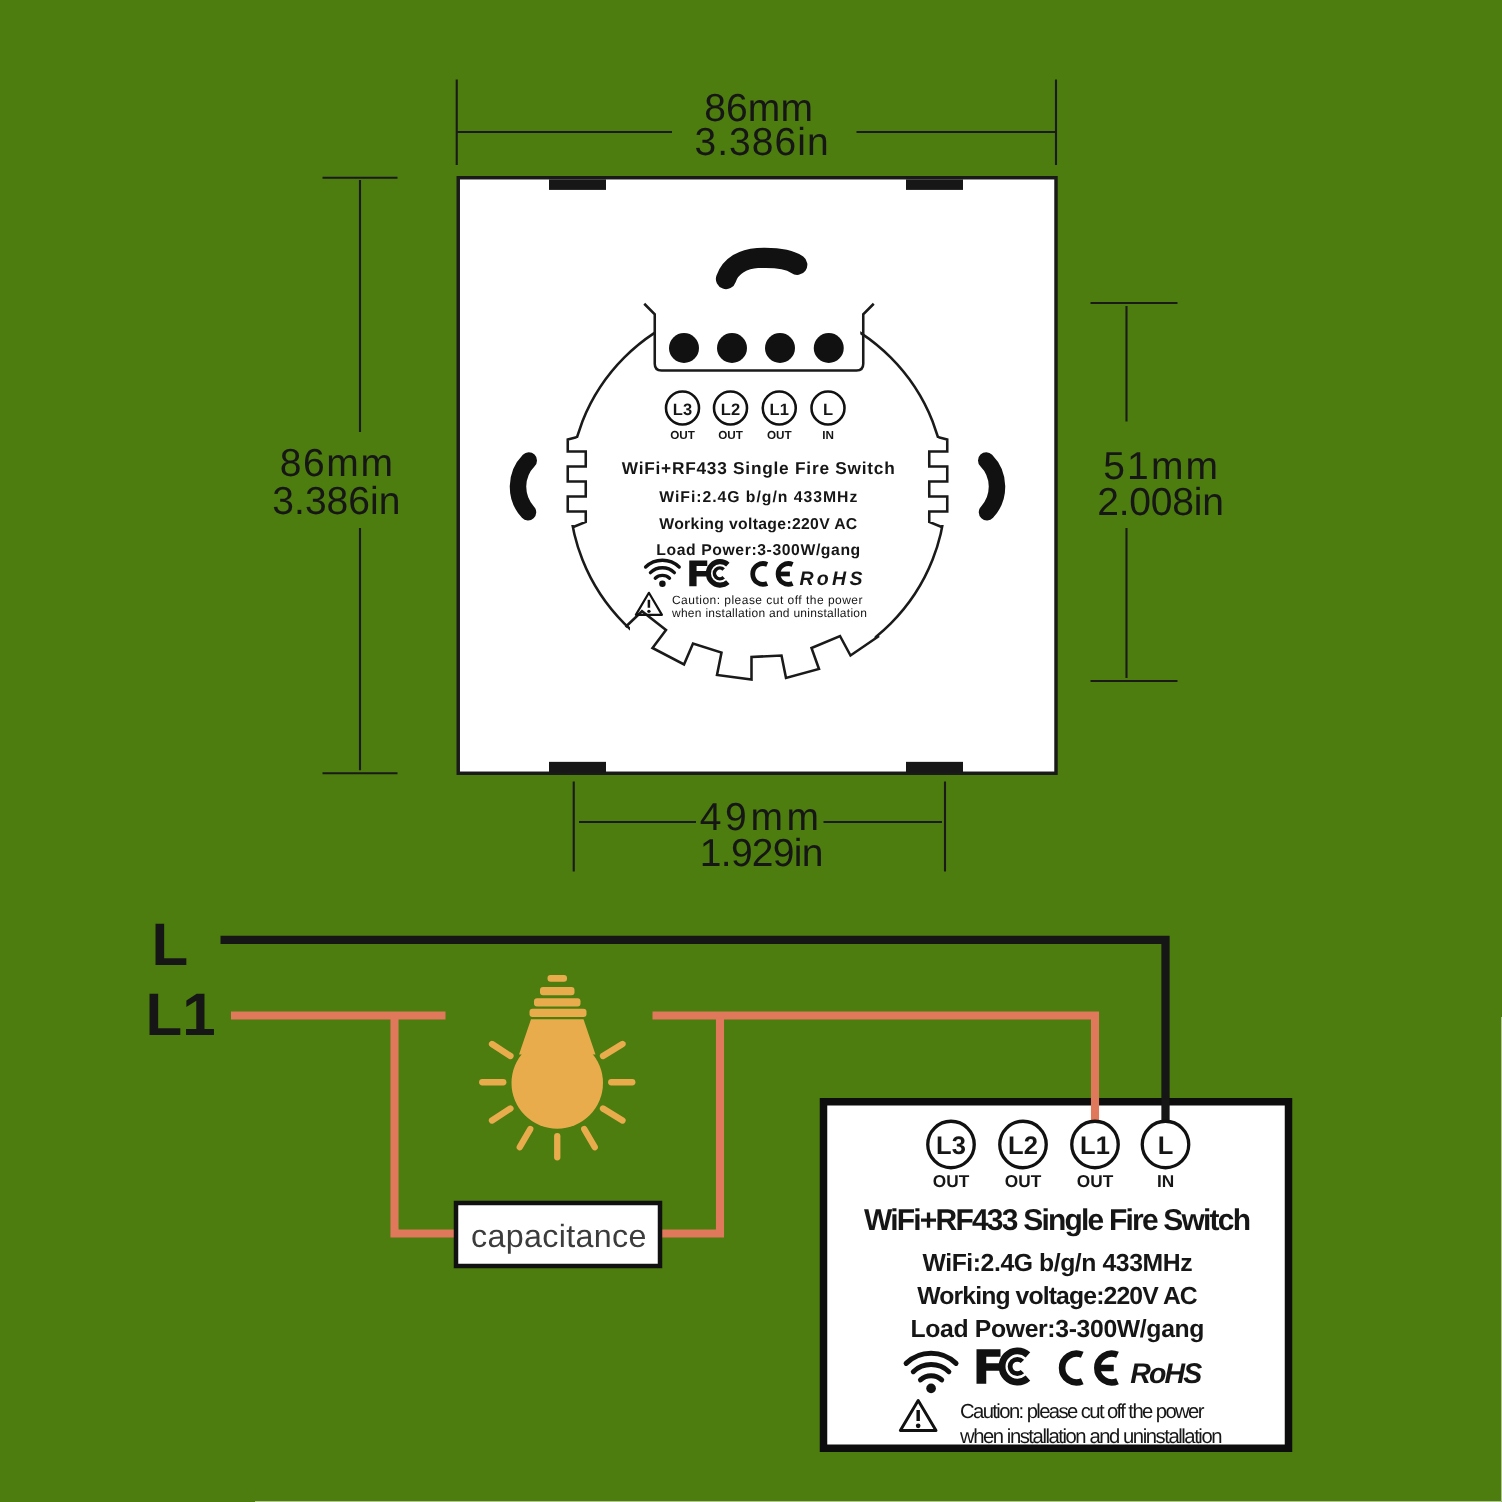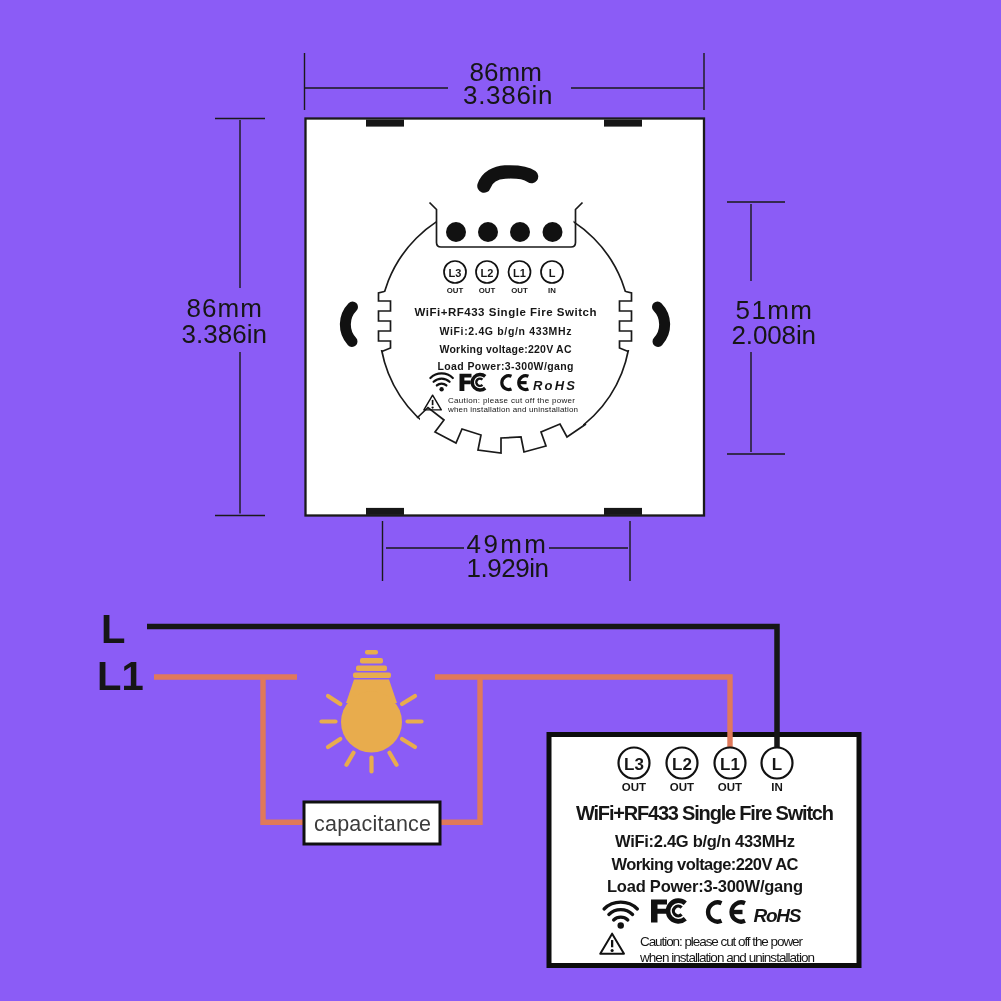--- a/index.html
+++ b/index.html
@@ -1,16 +1,16 @@
 <!DOCTYPE html>
 <html><head>
 <meta charset="utf-8">
 <style>
   html,body{margin:0;padding:0;background:#fff;}
-  .stage{position:relative;width:1001px;height:1001px;background:#8b5cf6;overflow:hidden;}
+  .stage{position:relative;width:1001px;height:1001px;background:#4d7c0f;overflow:hidden;}
   svg{display:block;}
   svg text{font-family:"Liberation Sans","DejaVu Sans",sans-serif;fill:#161616;}
   .dimtxt{font-size:26px;font-weight:400;letter-spacing:.5px;}
   .ptitle{font-size:11.5px;font-weight:700;}
   .pspec{font-size:10.5px;font-weight:700;}
   .pterm{font-size:11px;font-weight:700;}
   .psub{font-size:7.8px;font-weight:700;}
   .pcaution{font-size:8px;font-weight:400;}
   .prohs{font-size:13px;font-weight:700;font-style:italic;}
   .btitle{font-size:20px;font-weight:700;}

